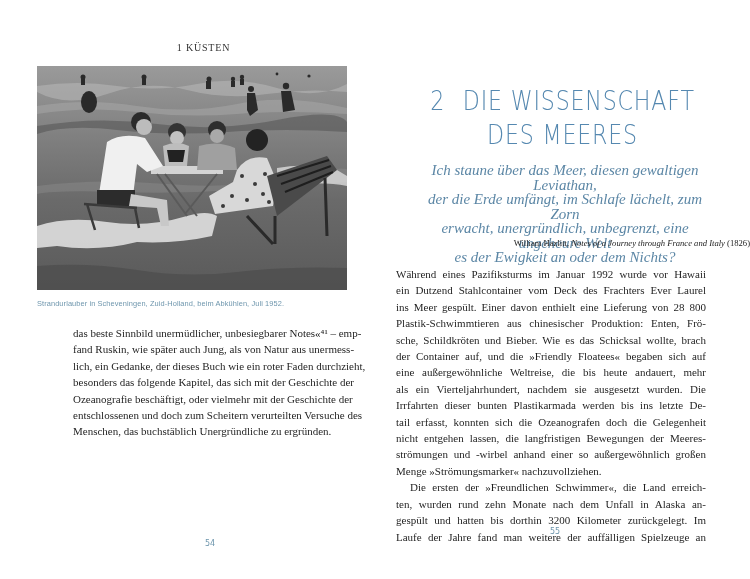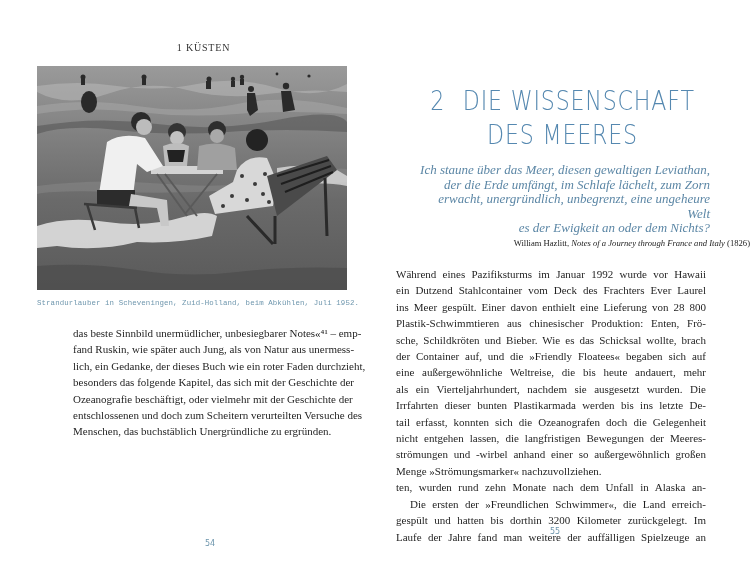--- a/index.html
+++ b/index.html
@@ -7,42 +7,42 @@
     .page { position:absolute; top:0; height:579px; }
     .page.left { left:16px; width:375px;margin-top:12px; }
     .page.right { left:375px; width:375px; }
 
     .running-head { position:absolute; top:30px; left:0; width:375px; text-align:center;
       font-family:"Liberation Serif", serif; font-size:10px; letter-spacing:0.8px; color:#333; }
 
     .photo { position:absolute; left:21px; top:54px; width:310px; height:224px; overflow:hidden; background:#777; }
     .photo svg { display:block; }
 
-    .caption { position:absolute; left:21px; top:287px; font-family:Liberation Mono, monospace;
+    .caption { position:absolute; left:21px; top:287px; font-family:Liberation Sans, sans-serif;
       font-size:7.4px; color:#6e96ad; letter-spacing:0.1px; white-space:nowrap; }
 
     .body-text { position:absolute; font-family:"Liberation Serif", serif; font-size:11px; line-height:16.4px;
       color:#1f1f1f; text-align:justify; }
     .body-text .line { display:block; text-align:justify; text-align-last:justify; white-space:nowrap; }
     .body-text .line.last { text-align-last:left; }
     .left .body-text { left:57px; top:313px; width:275px; }
     .right .body-text { left:21px; top:266px; width:310px; }
     .indent { padding-left:14px; }
 
     .folio { position:absolute; top:527px; font-family:"DejaVu Sans", sans-serif; font-size:8px; color:#6e96ad; }
     .left .folio { left:189px; }
     .right .folio { left:175px; }
 
     .chapter-title { position:absolute; top:84px; left:0; width:375px; text-align:center;
       font-family:"DejaVu Sans", sans-serif; font-weight:200; color:#5588b0; font-size:27px; line-height:34px;
       letter-spacing:1px; transform:scaleX(0.82); transform-origin:center; }
     .chapter-title .num { margin-right:12px; }
 
-    .epigraph { position:absolute; top:163px; left:45px; width:290px; text-align:right;
-      font-family:"Liberation Serif", serif; font-style:italic; font-size:13px; line-height:14.5px; color:#5b86a5; }
+    .epigraph { position:absolute; top:163px; left:45px; width:290px; text-align:center;
+      font-family:"Liberation Serif", serif; font-style:italic; font-size:15px; line-height:14.5px; color:#5b86a5; }
     .attribution { position:absolute; top:238px; left:0; width:375px; text-align:right;
       font-family:"Liberation Serif", serif; font-size:8.6px; color:#222; }
     .attribution i { font-style:italic; }
   </style>
 </head>
 <body>
 
 <div class="page left">
   <div class="running-head">1  KÜSTEN</div>
 
@@ -169,20 +169,20 @@
     <span class="line">Plastik-Schwimmtieren aus chinesischer Produktion: Enten, Frö-</span>
     <span class="line">sche, Schildkröten und Bieber. Wie es das Schicksal wollte, brach</span>
     <span class="line">der Container auf, und die »Friendly Floatees« begaben sich auf</span>
     <span class="line">eine außergewöhnliche Weltreise, die bis heute andauert, mehr</span>
     <span class="line">als ein Vierteljahrhundert, nachdem sie ausgesetzt wurden. Die</span>
     <span class="line">Irrfahrten dieser bunten Plastikarmada werden bis ins letzte De-</span>
     <span class="line">tail erfasst, konnten sich die Ozeanografen doch die Gelegenheit</span>
     <span class="line">nicht entgehen lassen, die langfristigen Bewegungen der Meeres-</span>
     <span class="line">strömungen und -wirbel anhand einer so außergewöhnlich großen</span>
     <span class="line last">Menge »Strömungsmarker« nachzuvollziehen.</span>
+    <span class="line indent">Die ersten der »Freundlichen Schwimmer«, die Land erreich-</span>
     <span class="line">ten, wurden rund zehn Monate nach dem Unfall in Alaska an-</span>
-    <span class="line indent">Die ersten der »Freundlichen Schwimmer«, die Land erreich-</span>
     <span class="line">gespült und hatten bis dorthin 3200 Kilometer zurückgelegt. Im</span>
     <span class="line">Laufe der Jahre fand man weitere der auffälligen Spielzeuge an</span>
   </div>
 
   <div class="folio">55</div>
 </div>
 
 </body></html>

